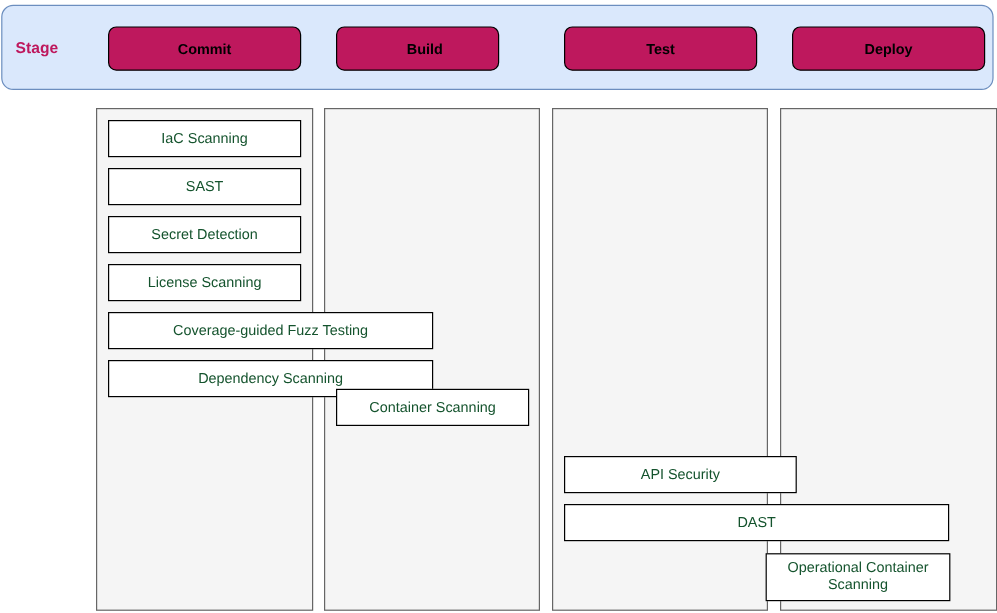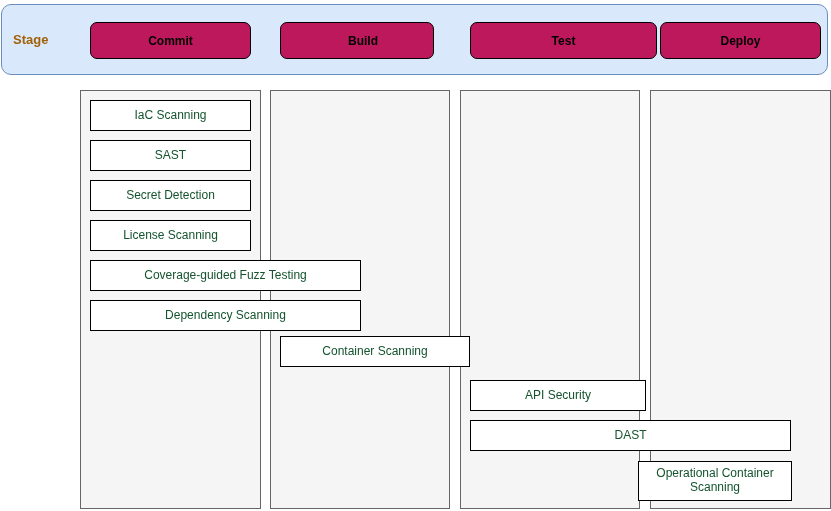--- a/index.html
+++ b/index.html
@@ -29,40 +29,40 @@
   }
   .stage-label {
     position: absolute;
     left: 11px;
     top: 0;
     height: 100%;
     display: flex;
     align-items: center;
     font-size: 13px;
     font-weight: bold;
-    color: #a16207;
+    color: #be185d;
   }
   .stage-pill {
     position: absolute;
     top: 17px;
     height: 37px;
     background: #be185d;
     border: 1px solid #000000;
     border-radius: 7px;
     box-sizing: border-box;
     display: flex;
     align-items: center;
     justify-content: center;
     font-size: 12px;
     font-weight: bold;
     color: #000000;
   }
   .pill-commit { left: 88px;  width: 161px; }
-  .pill-build  { left: 278px; width: 154px; padding-left: 12px; }
-  .pill-test   { left: 468px; width: 187px; }
+  .pill-build  { left: 278px; width: 136px; padding-left: 12px; }
+  .pill-test   { left: 468px; width: 161px; }
   .pill-deploy { left: 658px; width: 161px; }
 
   
   .lane {
     position: absolute;
     top: 90px;
     height: 419px;
     background: #f5f5f5;
     border: 1px solid #666666;
     box-sizing: border-box;
@@ -87,22 +87,22 @@
     color: #14532d;
     line-height: 1.15;
     z-index: 2;
   }
   .node-iac        { left: 90px;  top: 100px; width: 161px; }
   .node-sast       { left: 90px;  top: 140px; width: 161px; }
   .node-secret     { left: 90px;  top: 180px; width: 161px; }
   .node-license    { left: 90px;  top: 220px; width: 161px; }
   .node-fuzz       { left: 90px;  top: 260px; width: 271px; text-align: right; }
   .node-dependency { left: 90px;  top: 300px; width: 271px; }
-  .node-container  { left: 280px; top: 336px; width: 190px; }
-  .node-api        { left: 470px; top: 380px; width: 176px; }
+  .node-container  { left: 280px; top: 324px; width: 161px; }
+  .node-api        { left: 470px; top: 380px; width: 194px; }
   .node-dast       { left: 470px; top: 420px; width: 321px; }
   .node-ops        { left: 638px; top: 461px; width: 154px; height: 40px; padding: 2px 12px; }
 </style>
 </head>
 <body>
 
 <div class="canvas">
 
   <div class="stage-band">
     <div class="stage-label">Stage</div>

